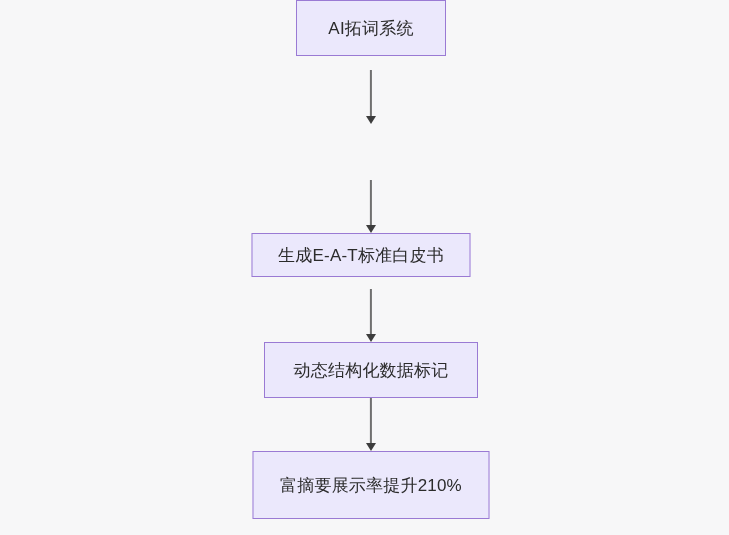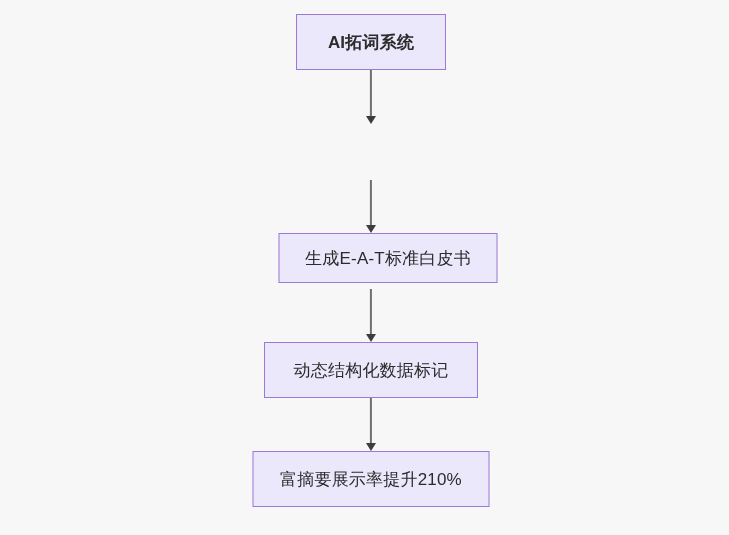--- a/index.html
+++ b/index.html
@@ -65,50 +65,50 @@
     border-left: 5px solid transparent;
     border-right: 5px solid transparent;
     border-top: 8px solid #3d3d3d;
   }
 </style>
 </head>
 <body>
 
 <div id="flowchart-canvas">
 
-  <div class="node" id="n1" style="left: 371px; top: 14px; width: 150px; height: 56px; font-weight: bold;">
+  <div class="node" id="n1" style="left: 371px; top: 0; width: 150px; height: 56px;">
     <span class="node-label">AI拓词系统</span>
   </div>
 
   <div class="connector" id="c1" style="left: 371px; top: 70px; height: 54px;">
     <div class="connector-line" style="height: 47px;"></div>
     <div class="connector-head"></div>
   </div>
 
 
   <div class="connector" id="c2" style="left: 371px; top: 180px; height: 53px;">
     <div class="connector-line" style="height: 46px;"></div>
     <div class="connector-head"></div>
   </div>
 
-  <div class="node" id="n3" style="left: 388px; top: 233px; width: 219px; height: 50px;">
+  <div class="node" id="n3" style="left: 361px; top: 233px; width: 219px; height: 44px;">
     <span class="node-label">生成E-A-T标准白皮书</span>
   </div>
 
   <div class="connector" id="c3" style="left: 371px; top: 289px; height: 53px;">
     <div class="connector-line" style="height: 46px;"></div>
     <div class="connector-head"></div>
   </div>
 
   <div class="node" id="n4" style="left: 371px; top: 342px; width: 214px; height: 56px;">
     <span class="node-label">动态结构化数据标记</span>
   </div>
 
   <div class="connector" id="c4" style="left: 371px; top: 398px; height: 53px;">
     <div class="connector-line" style="height: 46px;"></div>
     <div class="connector-head"></div>
   </div>
 
-  <div class="node" id="n5" style="left: 371px; top: 451px; width: 237px; height: 56px;">
+  <div class="node" id="n5" style="left: 371px; top: 451px; width: 237px; height: 68px;">
     <span class="node-label">富摘要展示率提升210%</span>
   </div>
 
 </div>
 
 </body></html>

